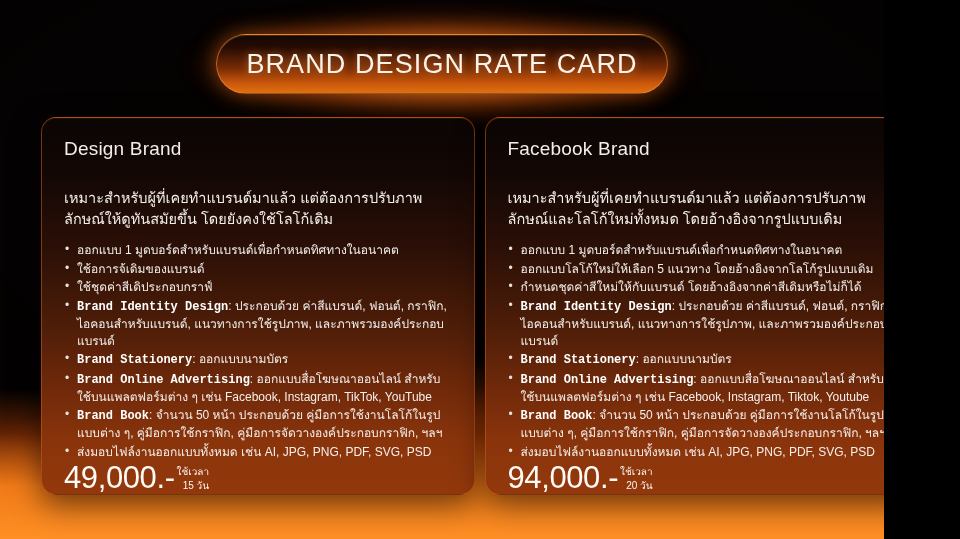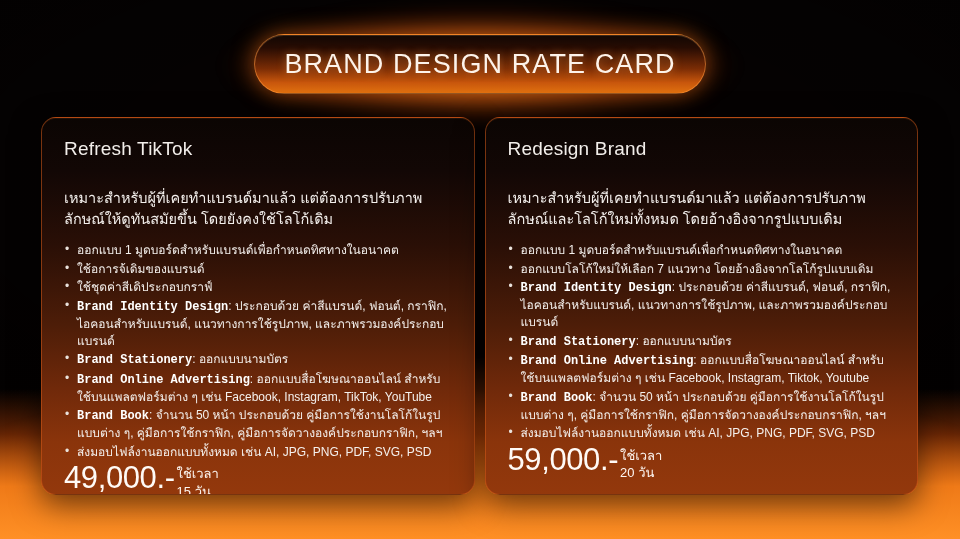--- a/index.html
+++ b/index.html
@@ -3,21 +3,21 @@
 <meta charset="utf-8">
 <style>
   * { margin:0; padding:0; box-sizing:border-box; }
   html,body{
     width:960px; height:539px; overflow:hidden;
     background:#000;
     font-family:"Liberation Sans","DejaVu Sans",sans-serif;
   }
   #stage{
     position:relative;
-    width:960px; height:539px;
+    width:884px; height:539px;
     background:#050202;
     overflow:hidden;
   }
   
   .floor-glow{
     position:absolute; left:-10%; right:-10%; bottom:-120px;
     height:330px;
     background:radial-gradient(ellipse 70% 100% at 50% 100%,
         #ff9a2e 0%, #f9801a 22%, #e2620d 44%, #a53c06 66%, rgba(60,18,2,0) 92%);
     filter:blur(2px);
@@ -125,22 +125,23 @@
     color:#fffaf6;
     font-size:31px;
     font-weight:400;
     letter-spacing:-0.4px;
     line-height:1;
     white-space:nowrap;
   }
   .duration{
     padding-top:3px;
     color:#fdf6f1;
-    font-size:13px;
+    font-size:10px;
     line-height:1.32;
+    text-align:right;
   }
   .duration span{ display:block; white-space:nowrap; }
 </style>
 </head>
 <body>
 
 <div id="stage">
 
   <div class="vign"></div>
   <div class="floor-glow"></div>
@@ -149,21 +150,21 @@
   <div class="title-wrap">
     <div class="title-halo"></div>
     <div class="title-pill">
       <div class="title-text">BRAND DESIGN RATE CARD</div>
     </div>
   </div>
 
   <div class="cards">
 
     <div class="card">
-      <div class="card-title">Refresh TikTok</div>
+      <div class="card-title">Design Brand</div>
       <div class="lede">เหมาะสำหรับผู้ที่เคยทำแบรนด์มาแล้ว แต่ต้องการปรับภาพลักษณ์ให้ดูทันสมัยขึ้น โดยยังคงใช้โลโก้เดิม</div>
       <ul class="features">
           <li><span>ออกแบบ 1 มูดบอร์ดสำหรับแบรนด์เพื่อกำหนดทิศทางในอนาคต</span></li>
           <li><span>ใช้อการจ้เดิมของแบรนด์</span></li>
           <li><span>ใช้ชุดค่าสีเดิประกอบกราฟ์</span></li>
           <li><b>Brand Identity Design</b><span>: ประกอบด้วย ค่าสีแบรนด์, ฟอนต์, กราฟิก, ไอคอนสำหรับแบรนด์, แนวทางการใช้รูปภาพ, และภาพรวมองค์ประกอบแบรนด์</span></li>
           <li><b>Brand Stationery</b><span>: ออกแบบนามบัตร</span></li>
           <li><b>Brand Online Advertising</b><span>: ออกแบบสื่อโฆษณาออนไลน์ สำหรับใช้บนแพลตฟอร์มต่าง ๆ เช่น Facebook, Instagram, TikTok, YouTube</span></li>
           <li><b>Brand Book</b><span>: จำนวน 50 หน้า ประกอบด้วย คู่มือการใช้งานโลโก้ในรูปแบบต่าง ๆ, คู่มือการใช้กราฟิก, คู่มือการจัดวางองค์ประกอบกราฟิก, ฯลฯ</span></li>
           <li><span>ส่งมอบไฟล์งานออกแบบทั้งหมด เช่น AI, JPG, PNG, PDF, SVG, PSD</span></li>
@@ -171,33 +172,34 @@
       <div class="price-row">
         <div class="price">49,000.-</div>
         <div class="duration">
           <span>ใช้เวลา</span>
           <span>15 วัน</span>
         </div>
       </div>
     </div>
 
     <div class="card">
-      <div class="card-title">Redesign Brand</div>
+      <div class="card-title">Facebook Brand</div>
       <div class="lede">เหมาะสำหรับผู้ที่เคยทำแบรนด์มาแล้ว แต่ต้องการปรับภาพลักษณ์และโลโก้ใหม่ทั้งหมด โดยอ้างอิงจากรูปแบบเดิม</div>
       <ul class="features">
           <li><span>ออกแบบ 1 มูดบอร์ดสำหรับแบรนด์เพื่อกำหนดทิศทางในอนาคต</span></li>
-          <li><span>ออกแบบโลโก้ใหม่ให้เลือก 7 แนวทาง โดยอ้างอิงจากโลโก้รูปแบบเดิม</span></li>
+          <li><span>ออกแบบโลโก้ใหม่ให้เลือก 5 แนวทาง โดยอ้างอิงจากโลโก้รูปแบบเดิม</span></li>
+          <li><span>กำหนดชุดค่าสีใหม่ให้กับแบรนด์ โดยอ้างอิงจากค่าสีเดิมหรือไม่ก็ได้</span></li>
           <li><b>Brand Identity Design</b><span>: ประกอบด้วย ค่าสีแบรนด์, ฟอนต์, กราฟิก, ไอคอนสำหรับแบรนด์, แนวทางการใช้รูปภาพ, และภาพรวมองค์ประกอบแบรนด์</span></li>
           <li><b>Brand Stationery</b><span>: ออกแบบนามบัตร</span></li>
           <li><b>Brand Online Advertising</b><span>: ออกแบบสื่อโฆษณาออนไลน์ สำหรับใช้บนแพลตฟอร์มต่าง ๆ เช่น Facebook, Instagram, Tiktok, Youtube</span></li>
           <li><b>Brand Book</b><span>: จำนวน 50 หน้า ประกอบด้วย คู่มือการใช้งานโลโก้ในรูปแบบต่าง ๆ, คู่มือการใช้กราฟิก, คู่มือการจัดวางองค์ประกอบกราฟิก, ฯลฯ</span></li>
           <li><span>ส่งมอบไฟล์งานออกแบบทั้งหมด เช่น AI, JPG, PNG, PDF, SVG, PSD</span></li>
         </ul>
       <div class="price-row">
-        <div class="price">59,000.-</div>
+        <div class="price">94,000.-</div>
         <div class="duration">
           <span>ใช้เวลา</span>
           <span>20 วัน</span>
         </div>
       </div>
     </div>
 
   </div>
 </div>
 

